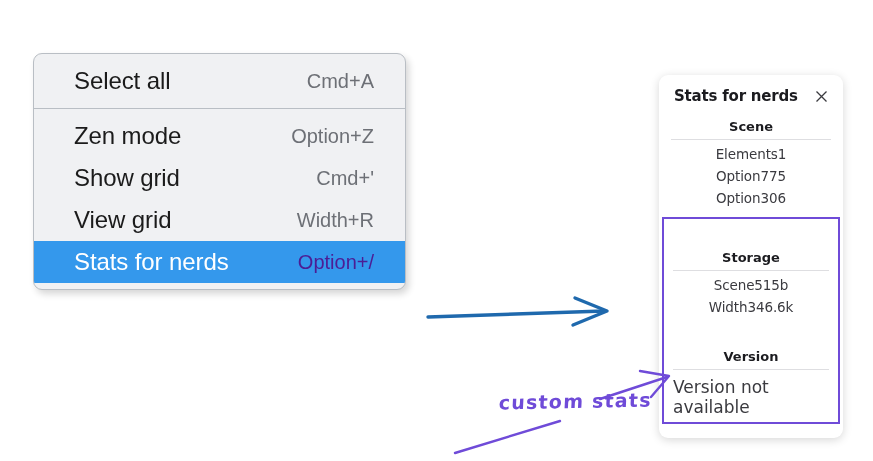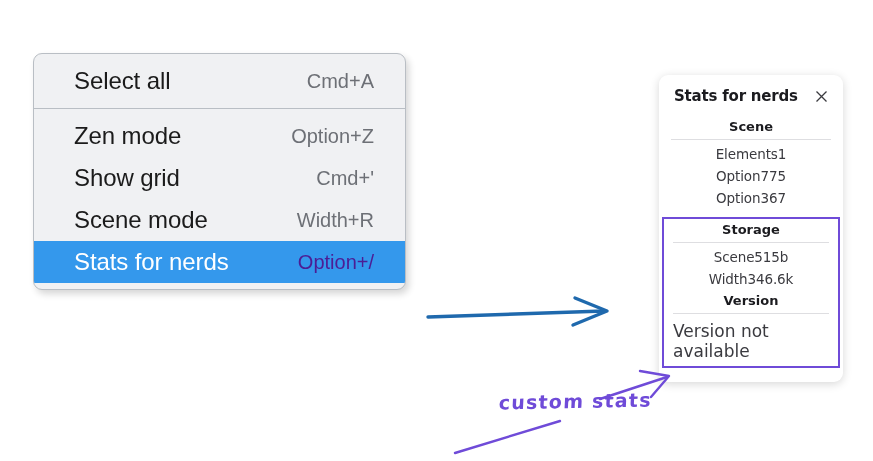--- a/index.html
+++ b/index.html
@@ -127,21 +127,21 @@
     padding: 4px 0 1px 0;
   }
 
   
   #custom-stats-box {
     border: 2px solid #6f4bd8;
     margin: 8px 3px 0 3px;
     padding: 0 9px 4px 9px;
     box-sizing: border-box;
   }
-  #custom-stats-box .section { padding: 0; }
+  #custom-stats-box .section { padding: 0; margin-top: 28px; }
   #custom-stats-box .section-title { padding-top: 3px; }
 
   
   #annotations {
     position: absolute;
     left: 0;
     top: 0;
     width: 873px;
     height: 461px;
     pointer-events: none;
@@ -174,21 +174,21 @@
   <div class="menu-group">
     <div class="menu-item">
       <span class="label">Zen mode</span>
       <span class="shortcut">Option+Z</span>
     </div>
     <div class="menu-item">
       <span class="label">Show grid</span>
       <span class="shortcut">Cmd+'</span>
     </div>
     <div class="menu-item">
-      <span class="label">Scene mode</span>
+      <span class="label">View grid</span>
       <span class="shortcut">Width+R</span>
     </div>
     <div class="menu-item selected">
       <span class="label">Stats for nerds</span>
       <span class="shortcut">Option+/</span>
     </div>
   </div>
 
 </div>
 
@@ -209,21 +209,21 @@
     <div class="stat-row">
       <span class="k">Elements</span>
       <span class="v">1</span>
     </div>
     <div class="stat-row">
       <span class="k">Option</span>
       <span class="v">775</span>
     </div>
     <div class="stat-row">
       <span class="k">Option</span>
-      <span class="v">367</span>
+      <span class="v">306</span>
     </div>
   </div>
 
   <div id="custom-stats-box">
 
     <div class="section">
       <div class="section-title">Storage</div>
       <div class="section-rule"></div>
       <div class="stat-row">
         <span class="k">Scene</span>

